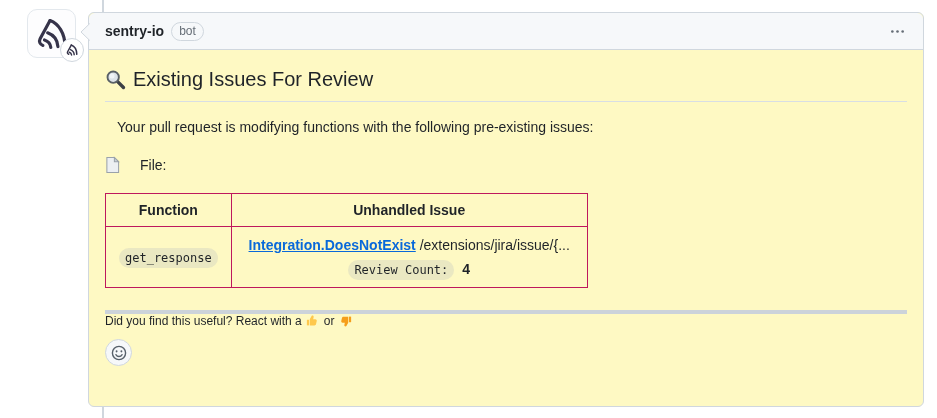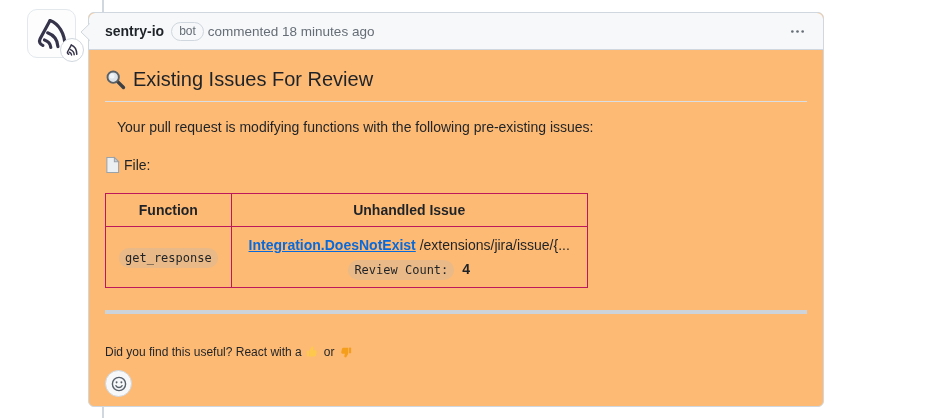--- a/index.html
+++ b/index.html
@@ -21,22 +21,22 @@
     display: flex; align-items: center; justify-content: center; z-index: 2;
     cursor: pointer;
   }
   .avatar-badge {
     position: absolute; left: 60px; top: 38px; width: 24px; height: 24px;
     border-radius: 50%; background: #ffffff; border: 1px solid #d0d7de;
     display: flex; align-items: center; justify-content: center; z-index: 3;
   }
   
   .comment-card {
-    position: absolute; left: 88px; top: 12px; width: 736px; height: 395px;
-    background: #fdba74; border: 1px solid #d0d7de; border-radius: 6px; z-index: 1;
+    position: absolute; left: 88px; top: 12px; width: 836px; height: 395px;
+    background: #fef9c3; border: 1px solid #d0d7de; border-radius: 6px; z-index: 1;
   }
   .comment-header {
     position: relative; height: 37px; background: #f6f8fa;
     border-bottom: 1px solid #d0d7de; border-radius: 6px 6px 0 0;
     display: flex; align-items: center; padding: 0 16px;
     font-size: 13.5px; color: #656d76;
   }
   .caret { position: absolute; left: -9px; top: 10px; width: 10px; height: 18px; }
   .author { font-weight: 700; color: #1f2328; font-size: 14px; margin-right: 7px; cursor: pointer; }
   .bot-pill {
@@ -49,21 +49,21 @@
     padding: 4px 2px; display: flex; align-items: center;
   }
   
   .comment-body { padding: 6px 16px 16px; }
   .md-title {
     margin: 12px 0 0; font-size: 20px; font-weight: 400; color: #1f2328;
     padding-bottom: 10px; border-bottom: 1px solid #d8dee4;
     display: flex; align-items: center; gap: 7px;
   }
   .intro { margin: 17px 12px 0; }
-  .file-line { margin-top: 21px; display: flex; align-items: center; gap: 4px; }
+  .file-line { margin-top: 21px; display: flex; align-items: center; gap: 20px; }
   .file-path { font-weight: 700; }
   
   table.issues { border-collapse: collapse; margin-top: 19px; font-size: 14px; }
   table.issues th, table.issues td {
     border: 1px solid #be185d; text-align: center; vertical-align: middle;
   }
   table.issues th { font-weight: 700; padding: 8px 13px; }
   table.issues td { padding: 10px 13px; }
   th.col-function, td.cell-function { width: 124px; }
   th.col-issue, td.cell-issue { width: 356px; margin-left: 12px; }
@@ -77,21 +77,21 @@
     white-space: nowrap;
   }
   .issue-line1 { white-space: nowrap; }
   .issue-line2 { margin-top: 8px; }
   .count-value { font-weight: 700; margin-left: 4px; }
   hr.thick-hr {
     border: none; height: 4px; background: #ccd3da; margin: 22px 0 0; width: 100%;
   }
   
   .footer-prompt {
-    margin-top: 31px; font-size: 12px; color: #1f2328;
+    font-size: 12px; color: #1f2328;
     display: flex; align-items: flex-end; gap: 4px;
   }
   .reaction-btn {
     margin-top: 11px; width: 27px; height: 27px; border-radius: 50%;
     border: 1px solid #d0d7de; background: #f6f8fa;
     display: flex; align-items: center; justify-content: center;
     cursor: pointer; padding: 0;
   }
   svg { display: block; }
 </style>
@@ -124,21 +124,20 @@
 <div class="comment-card">
 
   <div class="comment-header">
     <span class="caret">
       <svg width="10" height="18" viewBox="0 0 10 18">
         <path d="M9.8 0.5 L1 9 L9.8 17.5" fill="#f6f8fa" stroke="#d0d7de" stroke-width="1"></path>
       </svg>
     </span>
     <a class="author">sentry-io</a>
     <span class="bot-pill">bot</span>
-    <span class="action-text">commented 18 minutes ago</span>
     <button class="kebab-btn">
       <span>
         <svg width="15" height="15" viewBox="0 0 16 16" fill="#656d76">
           <circle cx="2.5" cy="8" r="1.4"></circle>
             <circle cx="8" cy="8" r="1.4"></circle>
             <circle cx="13.5" cy="8" r="1.4"></circle>
         </svg>
       </span>
     </button>
   </div>

